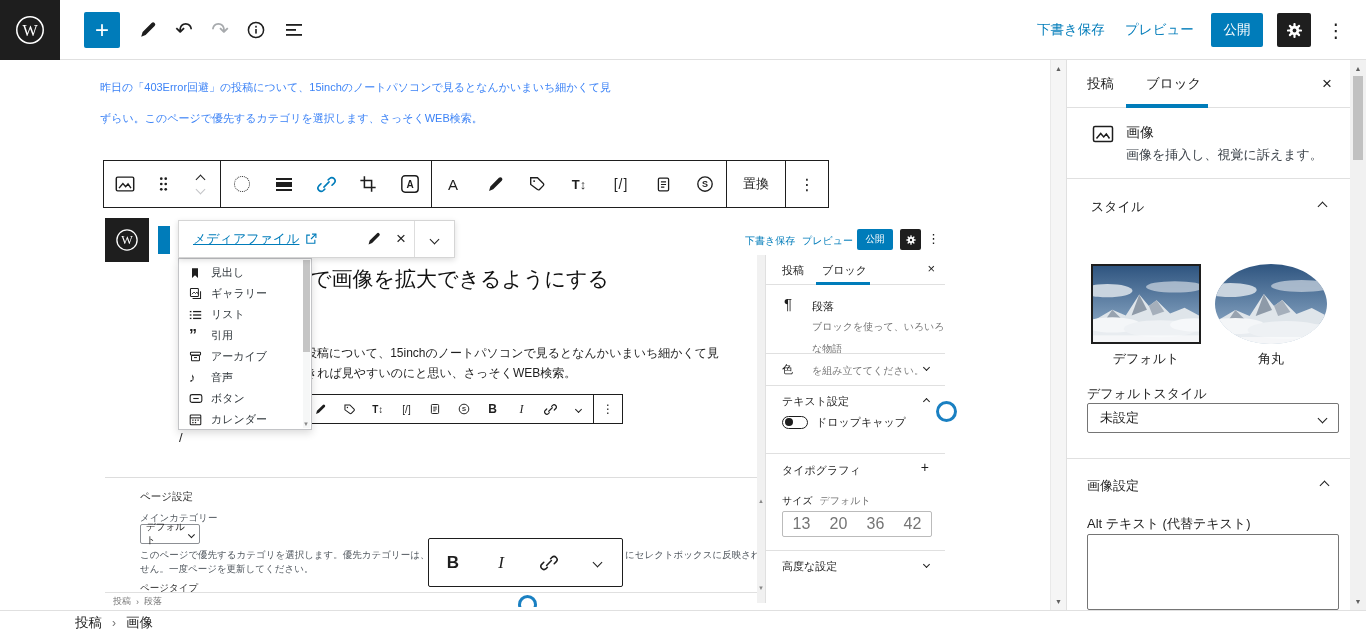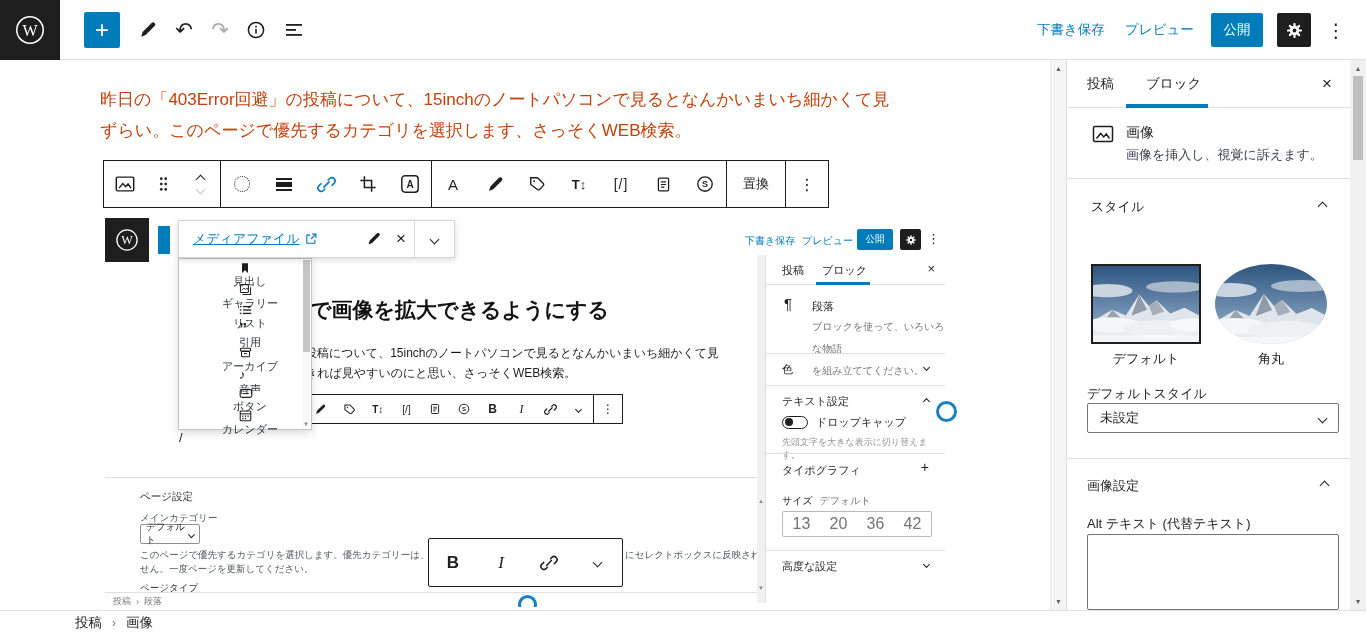--- a/index.html
+++ b/index.html
@@ -28,21 +28,21 @@
   #info-btn { left:238px; }
   #listview-btn { left:276px; }
   .toplink { top:21px; font-size:13.5px; color:#007cba; }
   #save-draft { left:1037px; }
   #preview { left:1125px; }
   #publish-btn { left:1211px; top:13px; width:52px; height:34px; background:#007cba; color:#fff; font-size:13.5px; border-radius:2px; display:flex; align-items:center; justify-content:center; }
   #settings-btn { left:1277px; top:13px; width:34px; height:34px; background:#1e1e1e; border-radius:2px; display:flex; align-items:center; justify-content:center; }
   #top-kebab { left:1318px; top:12px; width:36px; height:36px; font-size:19px; display:flex; align-items:center; justify-content:center; }
 
   
-  #para { left:100px; top:84px; width:870px; font-size:17px; line-height:31px; color:#c2410c; }
+  #para { left:100px; top:72px; width:870px; font-size:11px; line-height:31px; color:#3b82f6; }
 
   
   #blocktoolbar { left:103px; top:160px; height:48px; background:#fff; border:1.5px solid #1e1e1e; display:inline-flex; z-index:20; }
   .tgroup { display:flex; align-items:center; height:100%; border-right:1px solid #1e1e1e; }
   .tgroup:last-child { border-right:none; }
   .tb { width:42px; height:45px; display:flex; align-items:center; justify-content:center; }
   .tb.narrow { width:34px; }
   .tb.wide { width:58px; font-size:13px;text-align:right; }
   .mover { width:40px; height:45px; display:flex; flex-direction:column; align-items:center; justify-content:center; gap:3px; }
   .dotted-circle { width:16px; height:16px; border:1.6px dotted #1e1e1e; border-radius:50%; }
@@ -55,36 +55,36 @@
 
   
   #shot { left:105px; top:218px; width:840px; height:388px; background:#fff; }
   #shot-logo { left:0; top:0; width:44px; height:44px; background:#1e1e1e; display:flex; align-items:center; justify-content:center; }
   #shot-plus { left:53px; top:8px; width:12px; height:28px; background:#007cba; }
   .shotlink { top:16px; font-size:10px; color:#007cba; }
   #shot-publish { left:752px; top:11px; width:36px; height:21px; background:#007cba; color:#fff; font-size:9.5px; border-radius:2px; display:flex; align-items:center; justify-content:center; }
   #shot-gear { left:795px; top:11px; width:21px; height:21px; background:#1e1e1e; border-radius:2px; display:flex; align-items:center; justify-content:center; }
   #shot-kebab { left:822px; top:13px; font-size:13px; }
 
-  #shot-title { left:205px; top:78px; font-size:21px; font-weight:bold; color:#111; }
+  #shot-title { left:205px; top:47px; font-size:21px; font-weight:normal; color:#111; }
   .shot-body { left:200px; font-size:12px; color:#1e1e1e; }
 
   #etoolbar { left:200px; top:176px; width:318px; height:30px; border:1px solid #1e1e1e; background:#fff; display:flex; align-items:center; }
   .etb { width:29px; height:28px; display:flex; align-items:center; justify-content:center; font-size:12px; }
   .etb.kseg { border-left:1px solid #1e1e1e; }
   #shot-slash { left:74px; top:212px; font-size:13px; }
 
   
   #popover { left:73px; top:2px; width:277px; height:38px; background:#fff; border:1px solid #d5d5d5; box-shadow:0 2px 6px rgba(0,0,0,.14); display:flex; align-items:center; padding-left:14px; z-index:12; }
   #popover .lnk { font-size:13px; color:#007cba; text-decoration:underline; }
   #popover .pv-chev { width:40px; height:36px; border-left:1px solid #ddd; display:flex; align-items:center; justify-content:center; margin-left:0; }
 
   
   #blockmenu { left:73px; top:40px; width:134px; height:172px; background:#fff; border:1px solid #c3c4c7; box-shadow:0 3px 8px rgba(0,0,0,.15); z-index:11; padding-top:3px; }
-  .mi { display:flex; align-items:center; height:21px; padding-left:10px;flex-direction:column; }
+  .mi { display:flex; align-items:center; height:21px; padding-left:10px; }
   .mi .ic { width:22px; display:flex; justify-content:flex-start; }
   .mi .lbl { font-size:11px; color:#2c3338; }
   #menu-scroll { right:1px; top:1px; width:7px; height:168px; background:#f6f7f7; }
   #menu-thumb { left:0; top:0; width:7px; height:92px; background:#c5c5c5; }
   .scroll-arrow { font-size:6px; color:#888; line-height:6px; }
 
   
   #escroll { left:652px; top:37px; width:8px; height:348px; background:#f1f1f1; }
   #esidebar { left:660px; top:37px; width:180px; height:348px; background:#fff; border-left:1px solid #e0e0e0; }
   .etabrow { left:0; top:0; width:179px; height:30px; border-bottom:1px solid #e0e0e0; }
@@ -440,21 +440,20 @@
       <div class="abs ediv" style="top:98px"></div>
       <span class="abs esec" style="left:16px;top:107px">色</span>
       <span class="abs cv down sm" style="right:16px;top:110px"></span>
       <div class="abs ediv" style="top:130px"></div>
       <span class="abs esec" style="left:16px;top:139px">テキスト設定</span>
       <span class="abs cv up sm" style="right:16px;top:144px"></span>
       <div class="abs etog" style="left:16px;top:161px">
           <i></i>
         </div>
       <span class="abs" style="left:50px;top:160px;font-size:11px">ドロップキャップ</span>
-      <span class="abs" style="left:16px;top:181px;font-size:9px;color:#949494">先頭文字を大きな表示に切り替えます。</span>
       <div class="abs ediv" style="top:198px"></div>
       <span class="abs esec" style="left:16px;top:208px">タイポグラフィ</span>
       <span class="abs" style="right:16px;top:204px;font-size:14px">+</span>
       <div class="abs" style="left:16px;top:239px;font-size:10px">
         <span>サイズ</span>
         <span style="color:#757575;margin-left:4px">デフォルト</span>
       </div>
       <div id="esizebox" class="abs">
         <span>13</span>
         <span>20</span>

